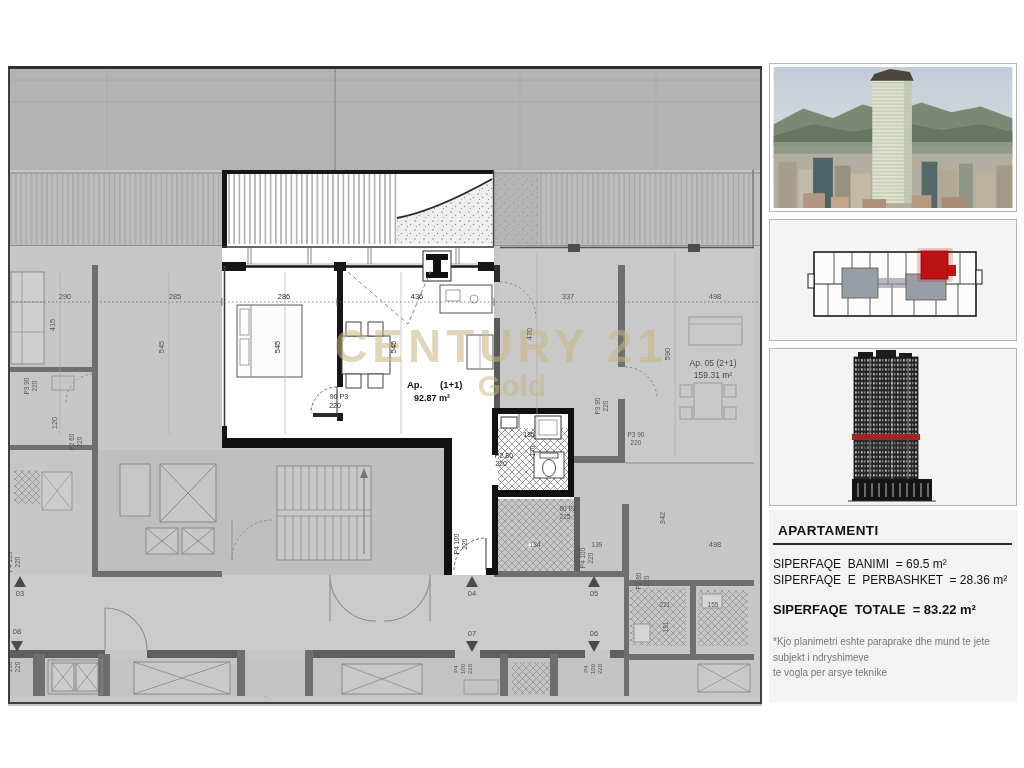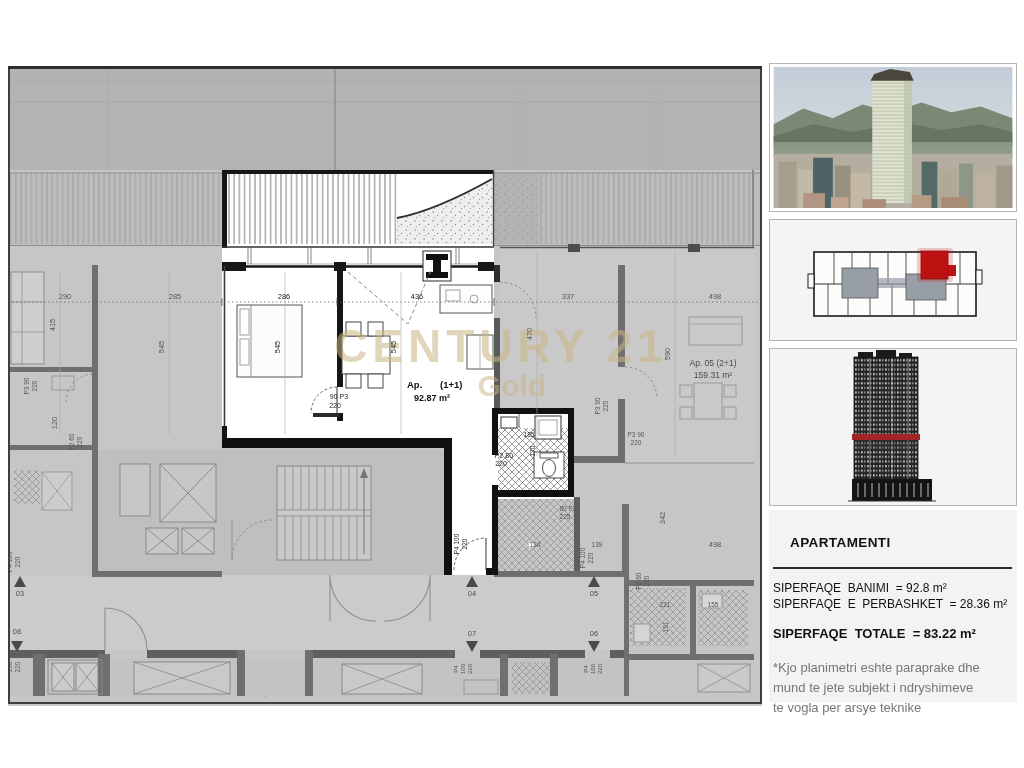--- a/index.html
+++ b/index.html
@@ -6,25 +6,25 @@
   body{width:1024px;height:768px;position:relative;overflow:hidden;
        font-family:"Liberation Sans",sans-serif;color:#111;}
   .plan-wrap{position:absolute;left:8px;top:66px;width:754px;height:640px;}
   .panel{position:absolute;left:769px;width:248px;background:#f4f4f3;
          border:1px solid #b6b6b1;box-sizing:border-box;}
   .panel-photo{top:63px;height:149px;background:#fff;padding:3px;}
   .panel-keyplan{top:219px;height:122px;}
   .panel-elev{top:348px;height:158px;}
   .info{position:absolute;left:769px;top:510px;width:248px;height:192px;
         background:#f3f3f1;box-sizing:border-box;padding:8px 5px 0 4px;}
-  .info-heading{font-size:13.5px;font-weight:bold;letter-spacing:.4px;margin:17px;}
+  .info-heading{font-size:13.5px;font-weight:bold;letter-spacing:.4px;margin:5px;}
   .info-rule{border:0;border-top:2px solid #2b2b2b;margin:5px 0 12px 0;}
   .info-line{font-size:12px;margin:2px 0;white-space:pre-wrap;}
   .info-total{font-size:13px;font-weight:bold;margin-top:15px;white-space:pre-wrap;}
-  .info-note{font-size:13px;color:#777;margin-top:17px;line-height:1.55;}
+  .info-note{font-size:10px;color:#777;margin-top:17px;line-height:1.55;}
   svg{display:block;}
   text{font-family:"Liberation Sans",sans-serif;}
 </style>
 </head>
 <body>
 
 <div class="plan-wrap">
 <svg id="plan-canvas" viewBox="0 0 754 640" width="754" height="640">
   <defs>
     <pattern id="vhW" width="5.2" height="8" patternUnits="userSpaceOnUse">
@@ -427,20 +427,20 @@
     <rect x="82" y="85" width="68" height="6" fill="#a32424"></rect>
     <rect x="82" y="130" width="80" height="22" fill="#141414"></rect>
     <path d="M88,134 V148 M95,134 V148 M102,134 V148 M109,134 V148 M116,134 V148 M123,134 V148 M130,134 V148 M137,134 V148 M144,134 V148 M151,134 V148 M158,134 V148" stroke="#d0d0ce" stroke-width="0.9"></path>
     <path d="M78,152 H166" stroke="#333" stroke-width="1"></path>
   </svg>
 </div>
 
 <div class="info">
   <h1 class="info-heading">APARTAMENTI</h1>
   <hr class="info-rule">
-  <div class="info-line">SIPERFAQE  BANIMI  = 92.8 m²</div>
+  <div class="info-line">SIPERFAQE  BANIMI  = 69.5 m²</div>
   <div class="info-line">SIPERFAQE  E  PERBASHKET  = 28.36 m²</div>
   <div class="info-total">SIPERFAQE  TOTALE  = 83.22 m²</div>
   <div class="info-note">
     <div>*Kjo planimetri eshte paraprake dhe mund te jete subjekt i ndryshimeve</div>
     <div>te vogla per arsye teknike</div>
   </div>
 </div>
 
 </body></html>

